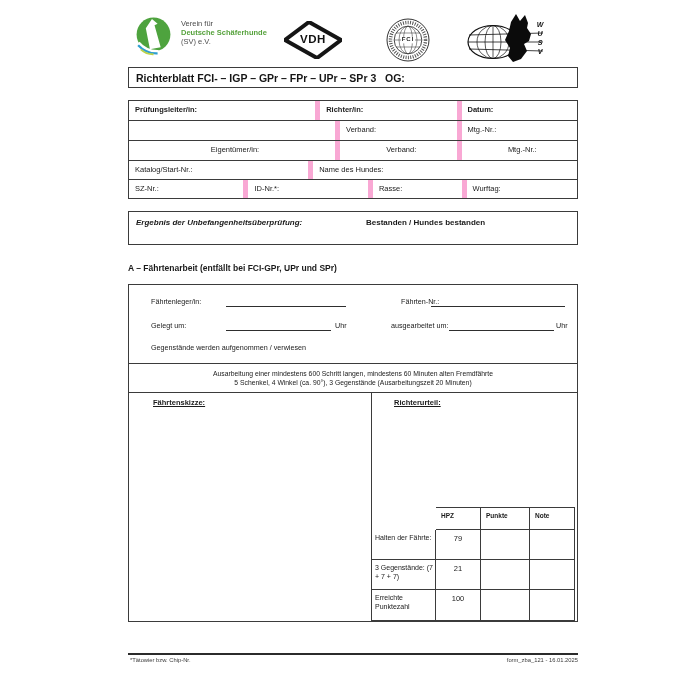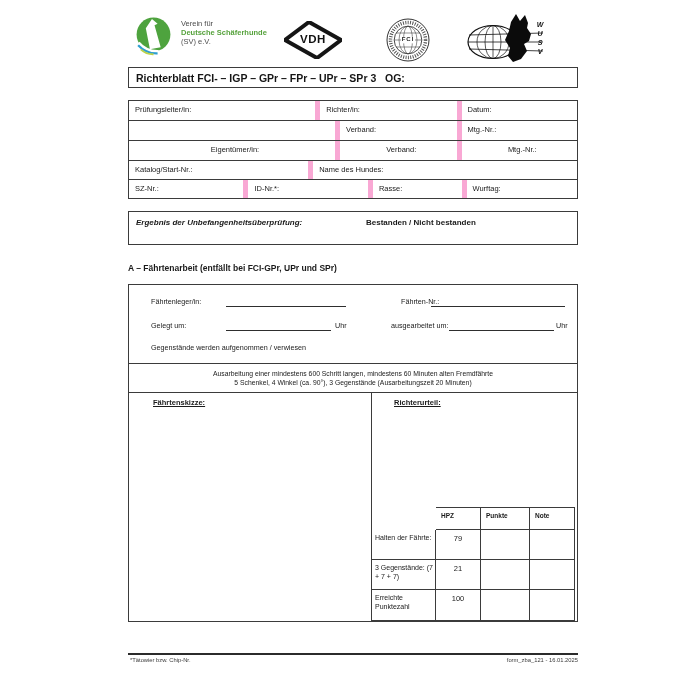--- a/index.html
+++ b/index.html
@@ -121,21 +121,21 @@
       <div>U</div>
       <div>S</div>
       <div>V</div>
     </span>
   </div>
 
   <div class="abs title-box">
     <span class="title-text">Richterblatt FCI- – IGP – GPr – FPr – UPr – SPr 3   OG:</span>
   </div>
 
-  <div class="abs irow" style="top:100px;height:21px;">
+  <div class="abs irow" style="top:100px;height:21px;font-weight:bold;">
     <div class="icell" style="width:187px;">Prüfungsleiter/in:</div>
     <div class="icell" style="width:142px;">Richter/in:</div>
     <div class="icell" style="width:121px;">Datum:</div>
   </div>
   <div class="abs irow" style="top:120px;height:21px;">
     <div class="icell" style="width:207px;margin-top:43px;">Hundeführer/in:</div>
     <div class="icell" style="width:122px;">Verband:</div>
     <div class="icell" style="width:121px;">Mtg.-Nr.:</div>
   </div>
   <div class="abs irow" style="top:140px;height:21px;text-align:center;">
@@ -149,21 +149,21 @@
   </div>
   <div class="abs irow" style="top:179px;height:20px;">
     <div class="icell" style="width:115px;">SZ-Nr.:</div>
     <div class="icell" style="width:125px;">ID-Nr.*:</div>
     <div class="icell" style="width:94px;">Rasse:</div>
     <div class="icell" style="width:116px;">Wurftag:</div>
   </div>
 
   <div class="abs ergebnis-box">
     <span class="ergebnis-label">Ergebnis der Unbefangenheitsüberprüfung:</span>
-    <span class="ergebnis-value">Bestanden / Nicht bestanden</span>
+    <span class="ergebnis-value">Bestanden / Hundes bestanden</span>
   </div>
 
   <div class="abs section-heading">A – Fährtenarbeit (entfällt bei FCI-GPr, UPr und SPr)</div>
 
   <div class="abs box-a">
     <span class="fl" style="left:22px;top:12px;">Fährtenleger/in:</span>
     <span class="uline" style="left:97px;top:6px;width:120px;"></span>
     <span class="fl" style="left:272px;top:12px;">Fährten-Nr.:</span>
     <span class="uline" style="left:302px;top:6px;width:134px;"></span>
 

